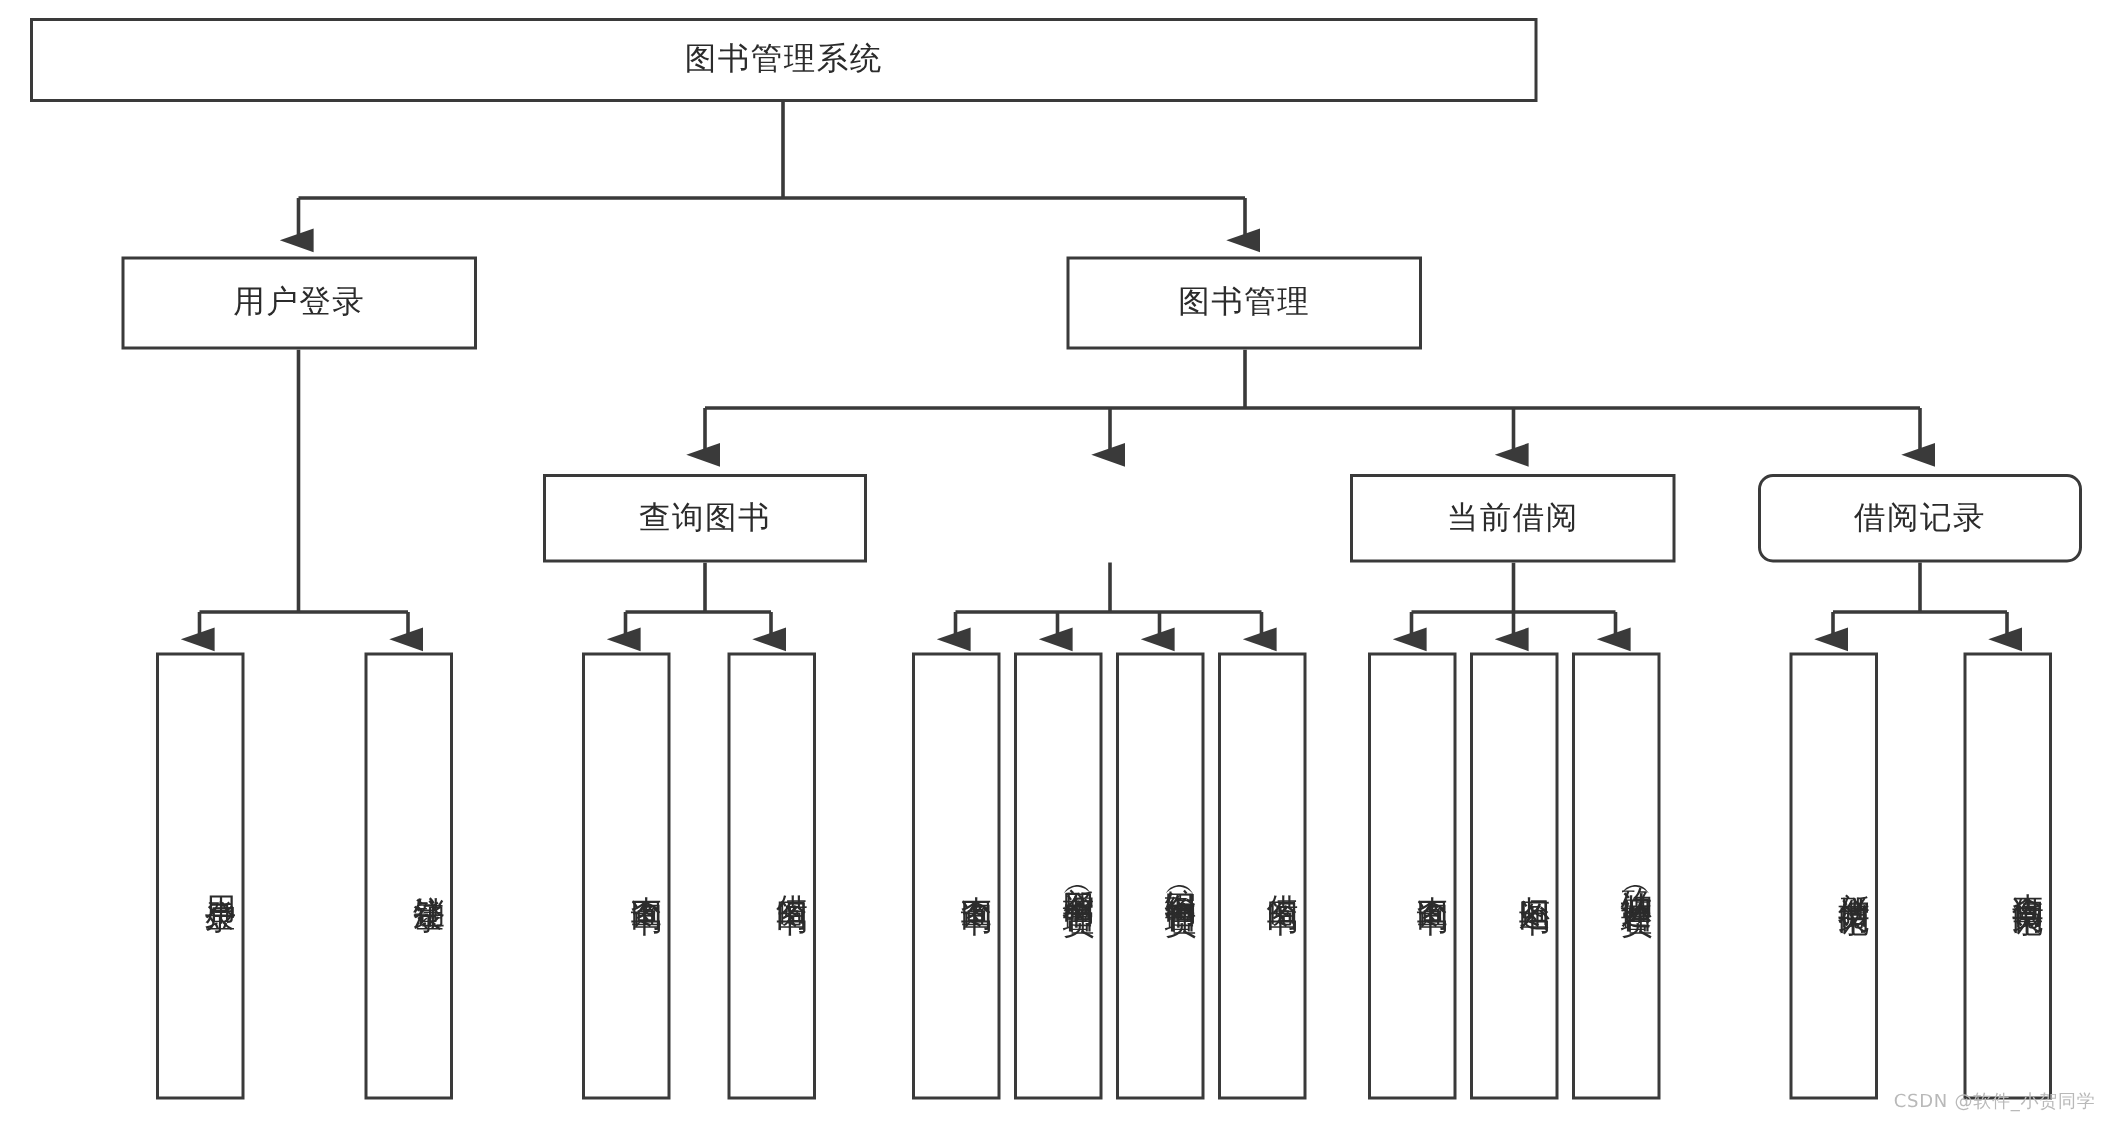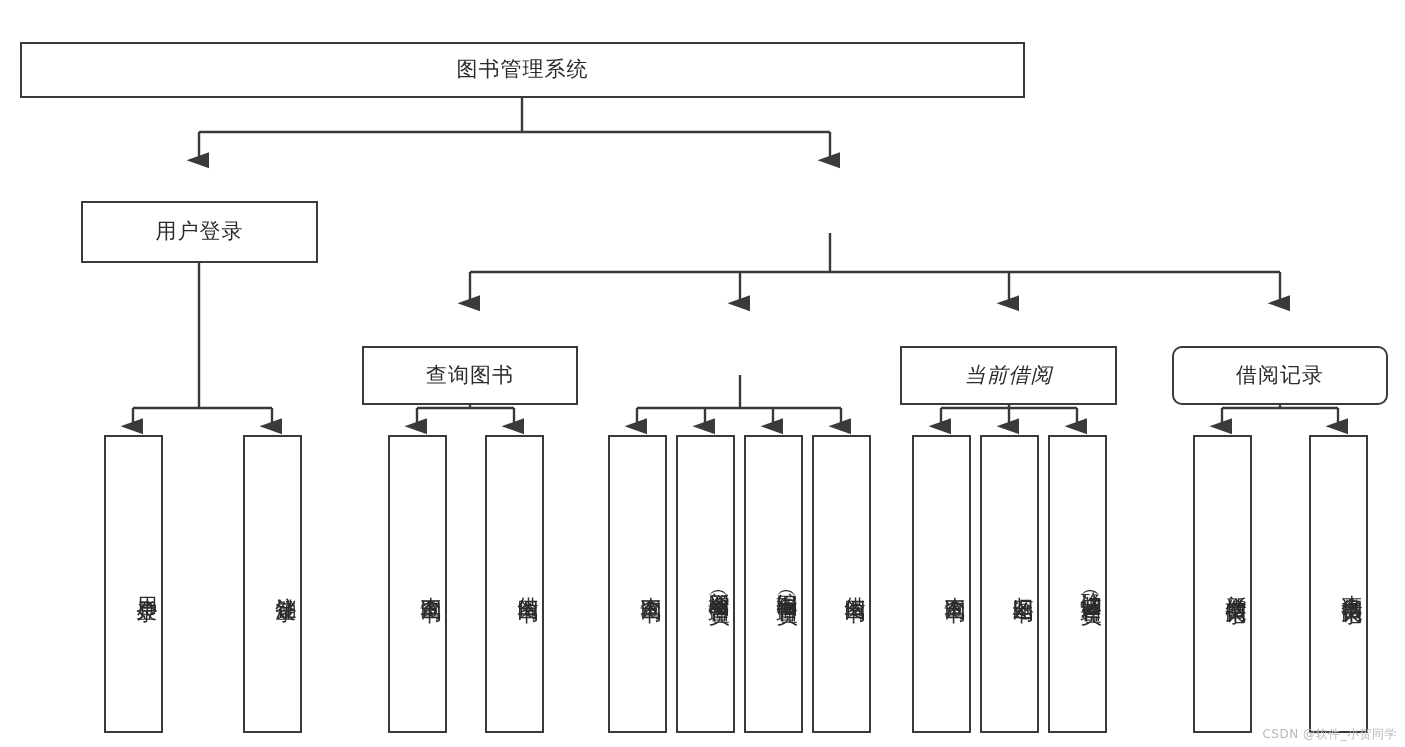--- a/index.html
+++ b/index.html
@@ -35,21 +35,20 @@
     align-items: center;
     justify-content: center;
     color: #2b2b2b;
     z-index: 2;
   }
   .node.horiz {
     font-size: 21px;
     letter-spacing: 1px;
     line-height: 1.1;
     text-align: center;
-    margin-top: 30px;
   }
   .node.vert {
     writing-mode: vertical-rl;
     text-orientation: upright;
     font-size: 21px;
     letter-spacing: 2px;
     padding: 6px 0;
     align-items: flex-start;
     justify-content: center;
     text-align: left;
@@ -126,25 +125,28 @@
     </g>
   </svg>
 
   <div class="node horiz" style="left:20px; top:12px; width:1005px; height:56px;">
     <span>图书管理系统</span>
   </div>
 
   <div class="node horiz" style="left:81px; top:171px; width:237px; height:62px;">
     <span>用户登录</span>
   </div>
+  <div class="node horiz" style="left:711px; top:171px; width:237px; height:62px;">
+    <span>图书管理</span>
+  </div>
 
   <div class="node horiz" style="left:362px; top:316px; width:216px; height:59px;">
     <span>查询图书</span>
   </div>
-  <div class="node horiz" style="left:900px; top:316px; width:217px; height:59px;font-style:italic;">
+  <div class="node horiz" style="left:900px; top:316px; width:217px; height:59px;">
     <span>当前借阅</span>
   </div>
   <div class="node horiz" style="left:1172px; top:316px; width:216px; height:59px;border-radius:10px;">
     <span>借阅记录</span>
   </div>
 
   <div class="node vert" style="left:104px; top:435px; width:59px; height:298px;">
     <span class="vlabel">用户登录</span>
   </div>
   <div class="node vert" style="left:243px; top:435px; width:59px; height:298px;">

